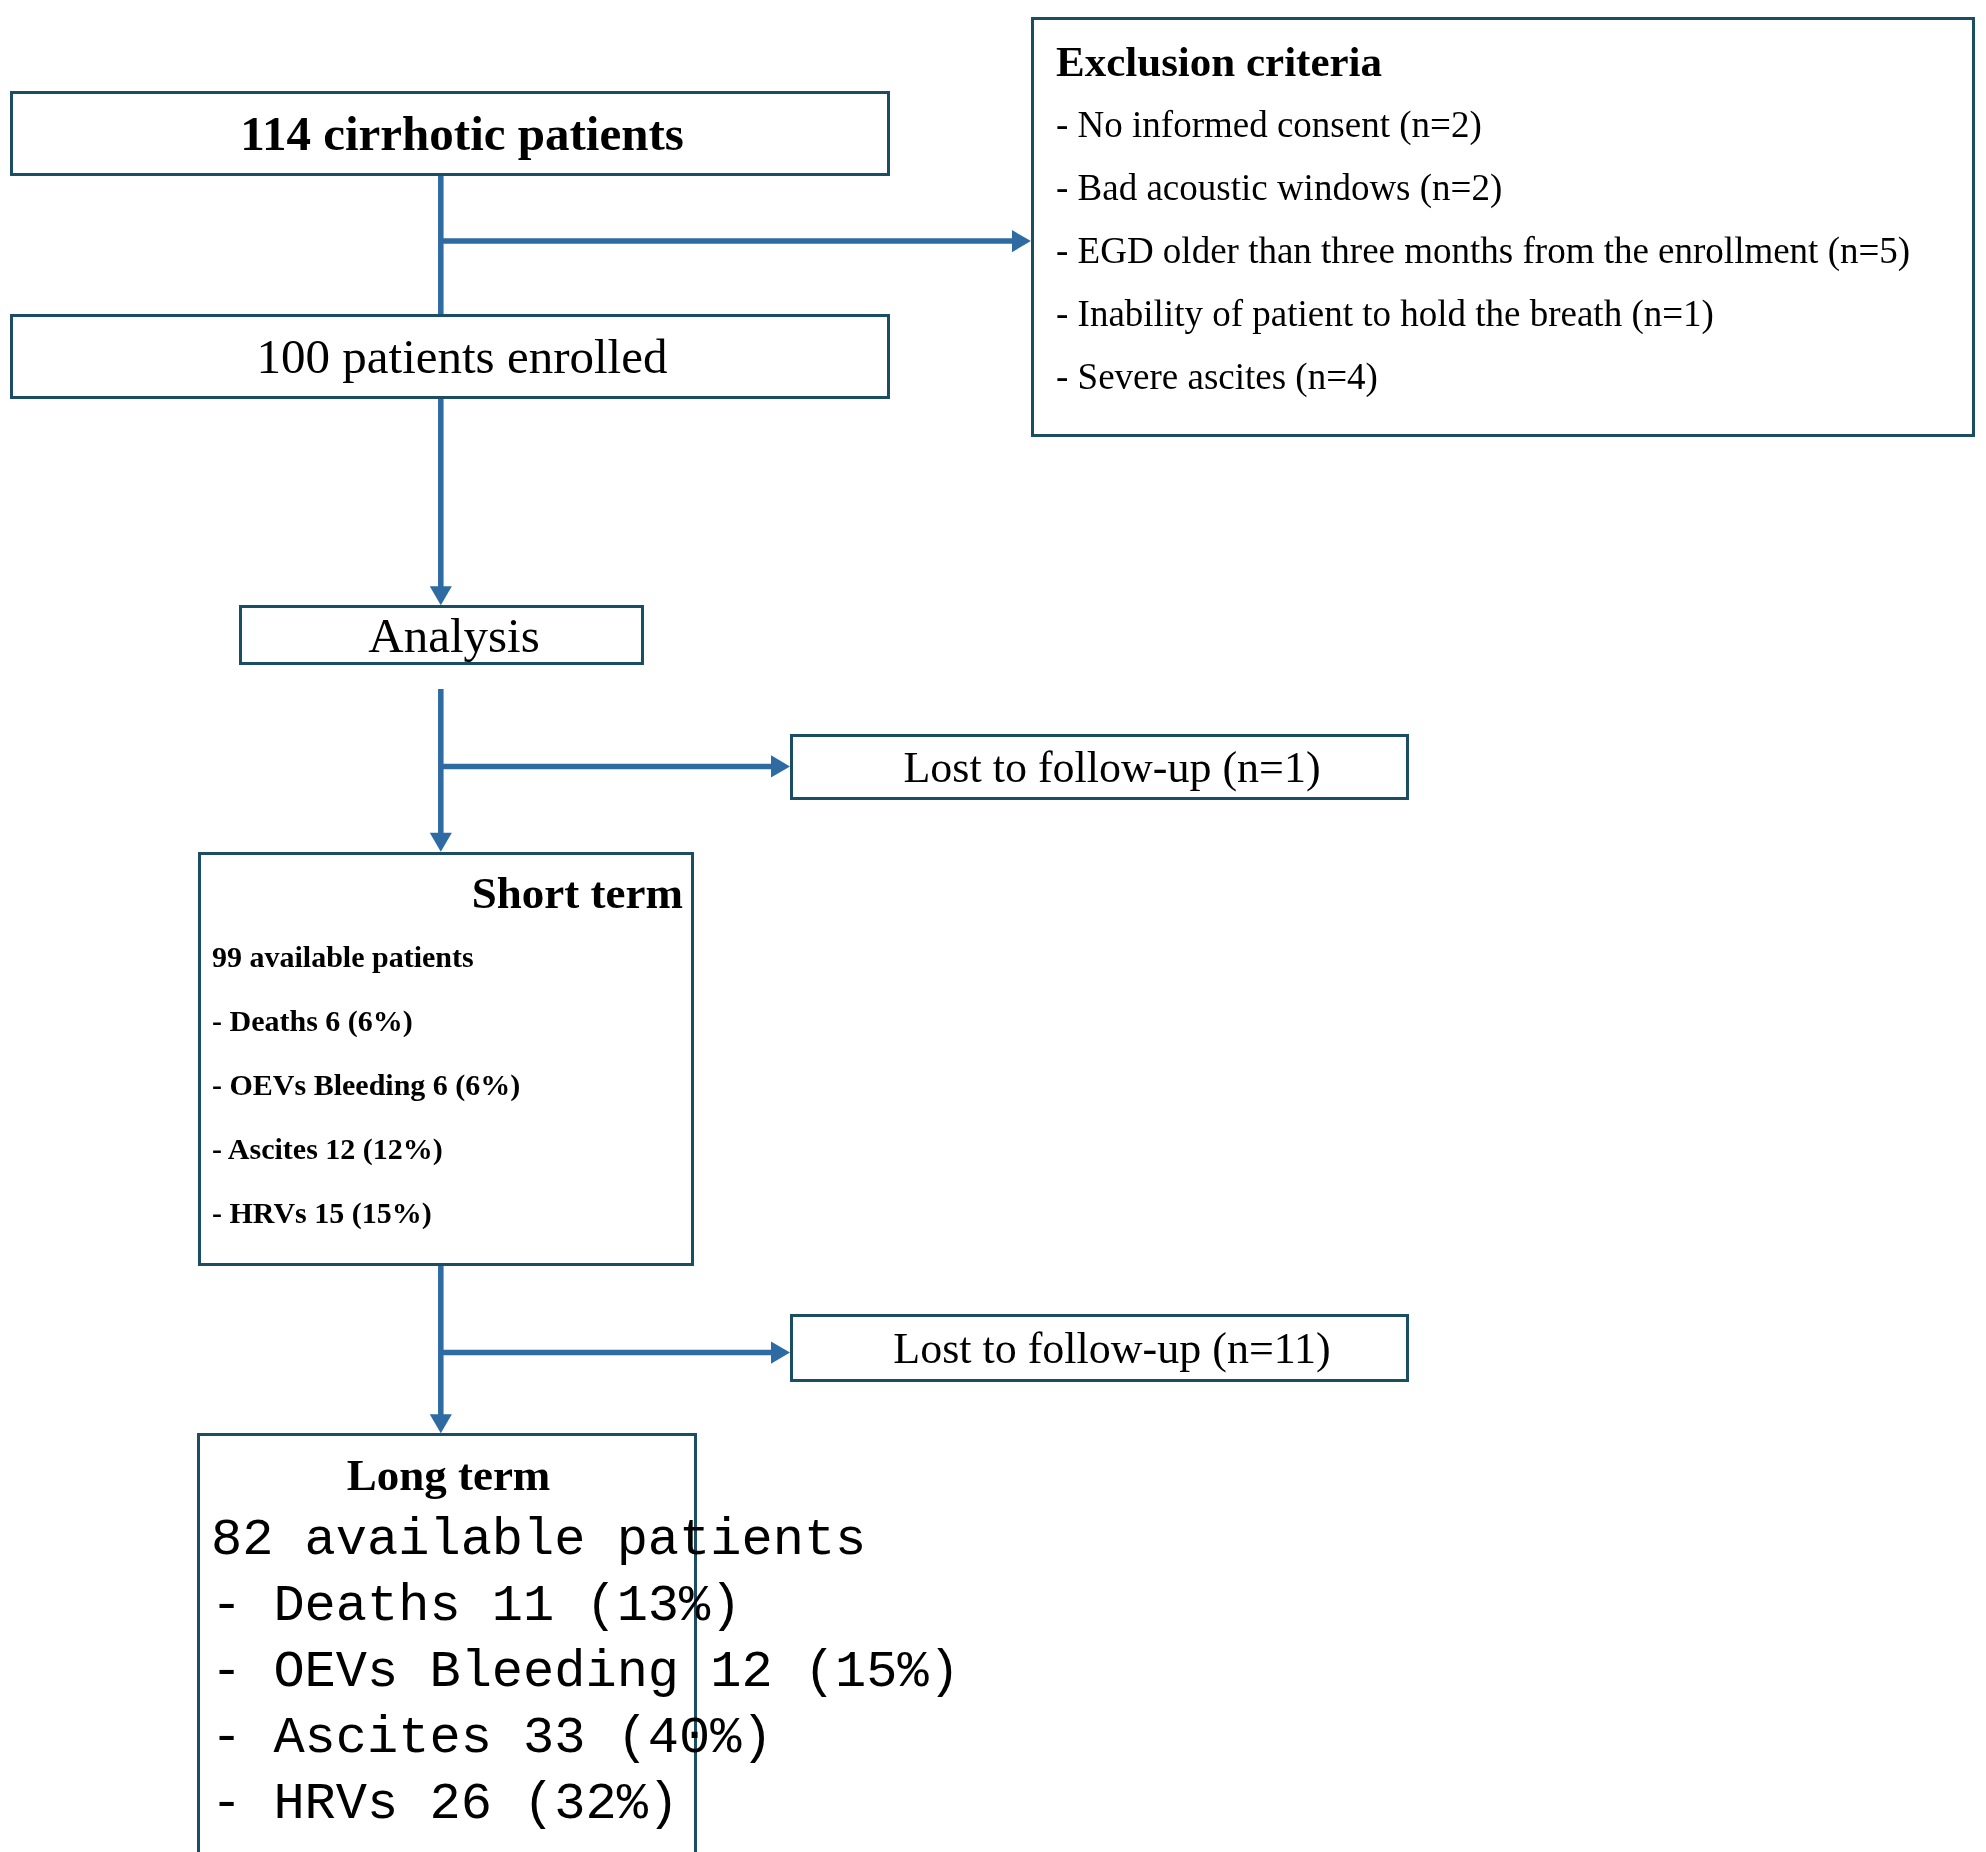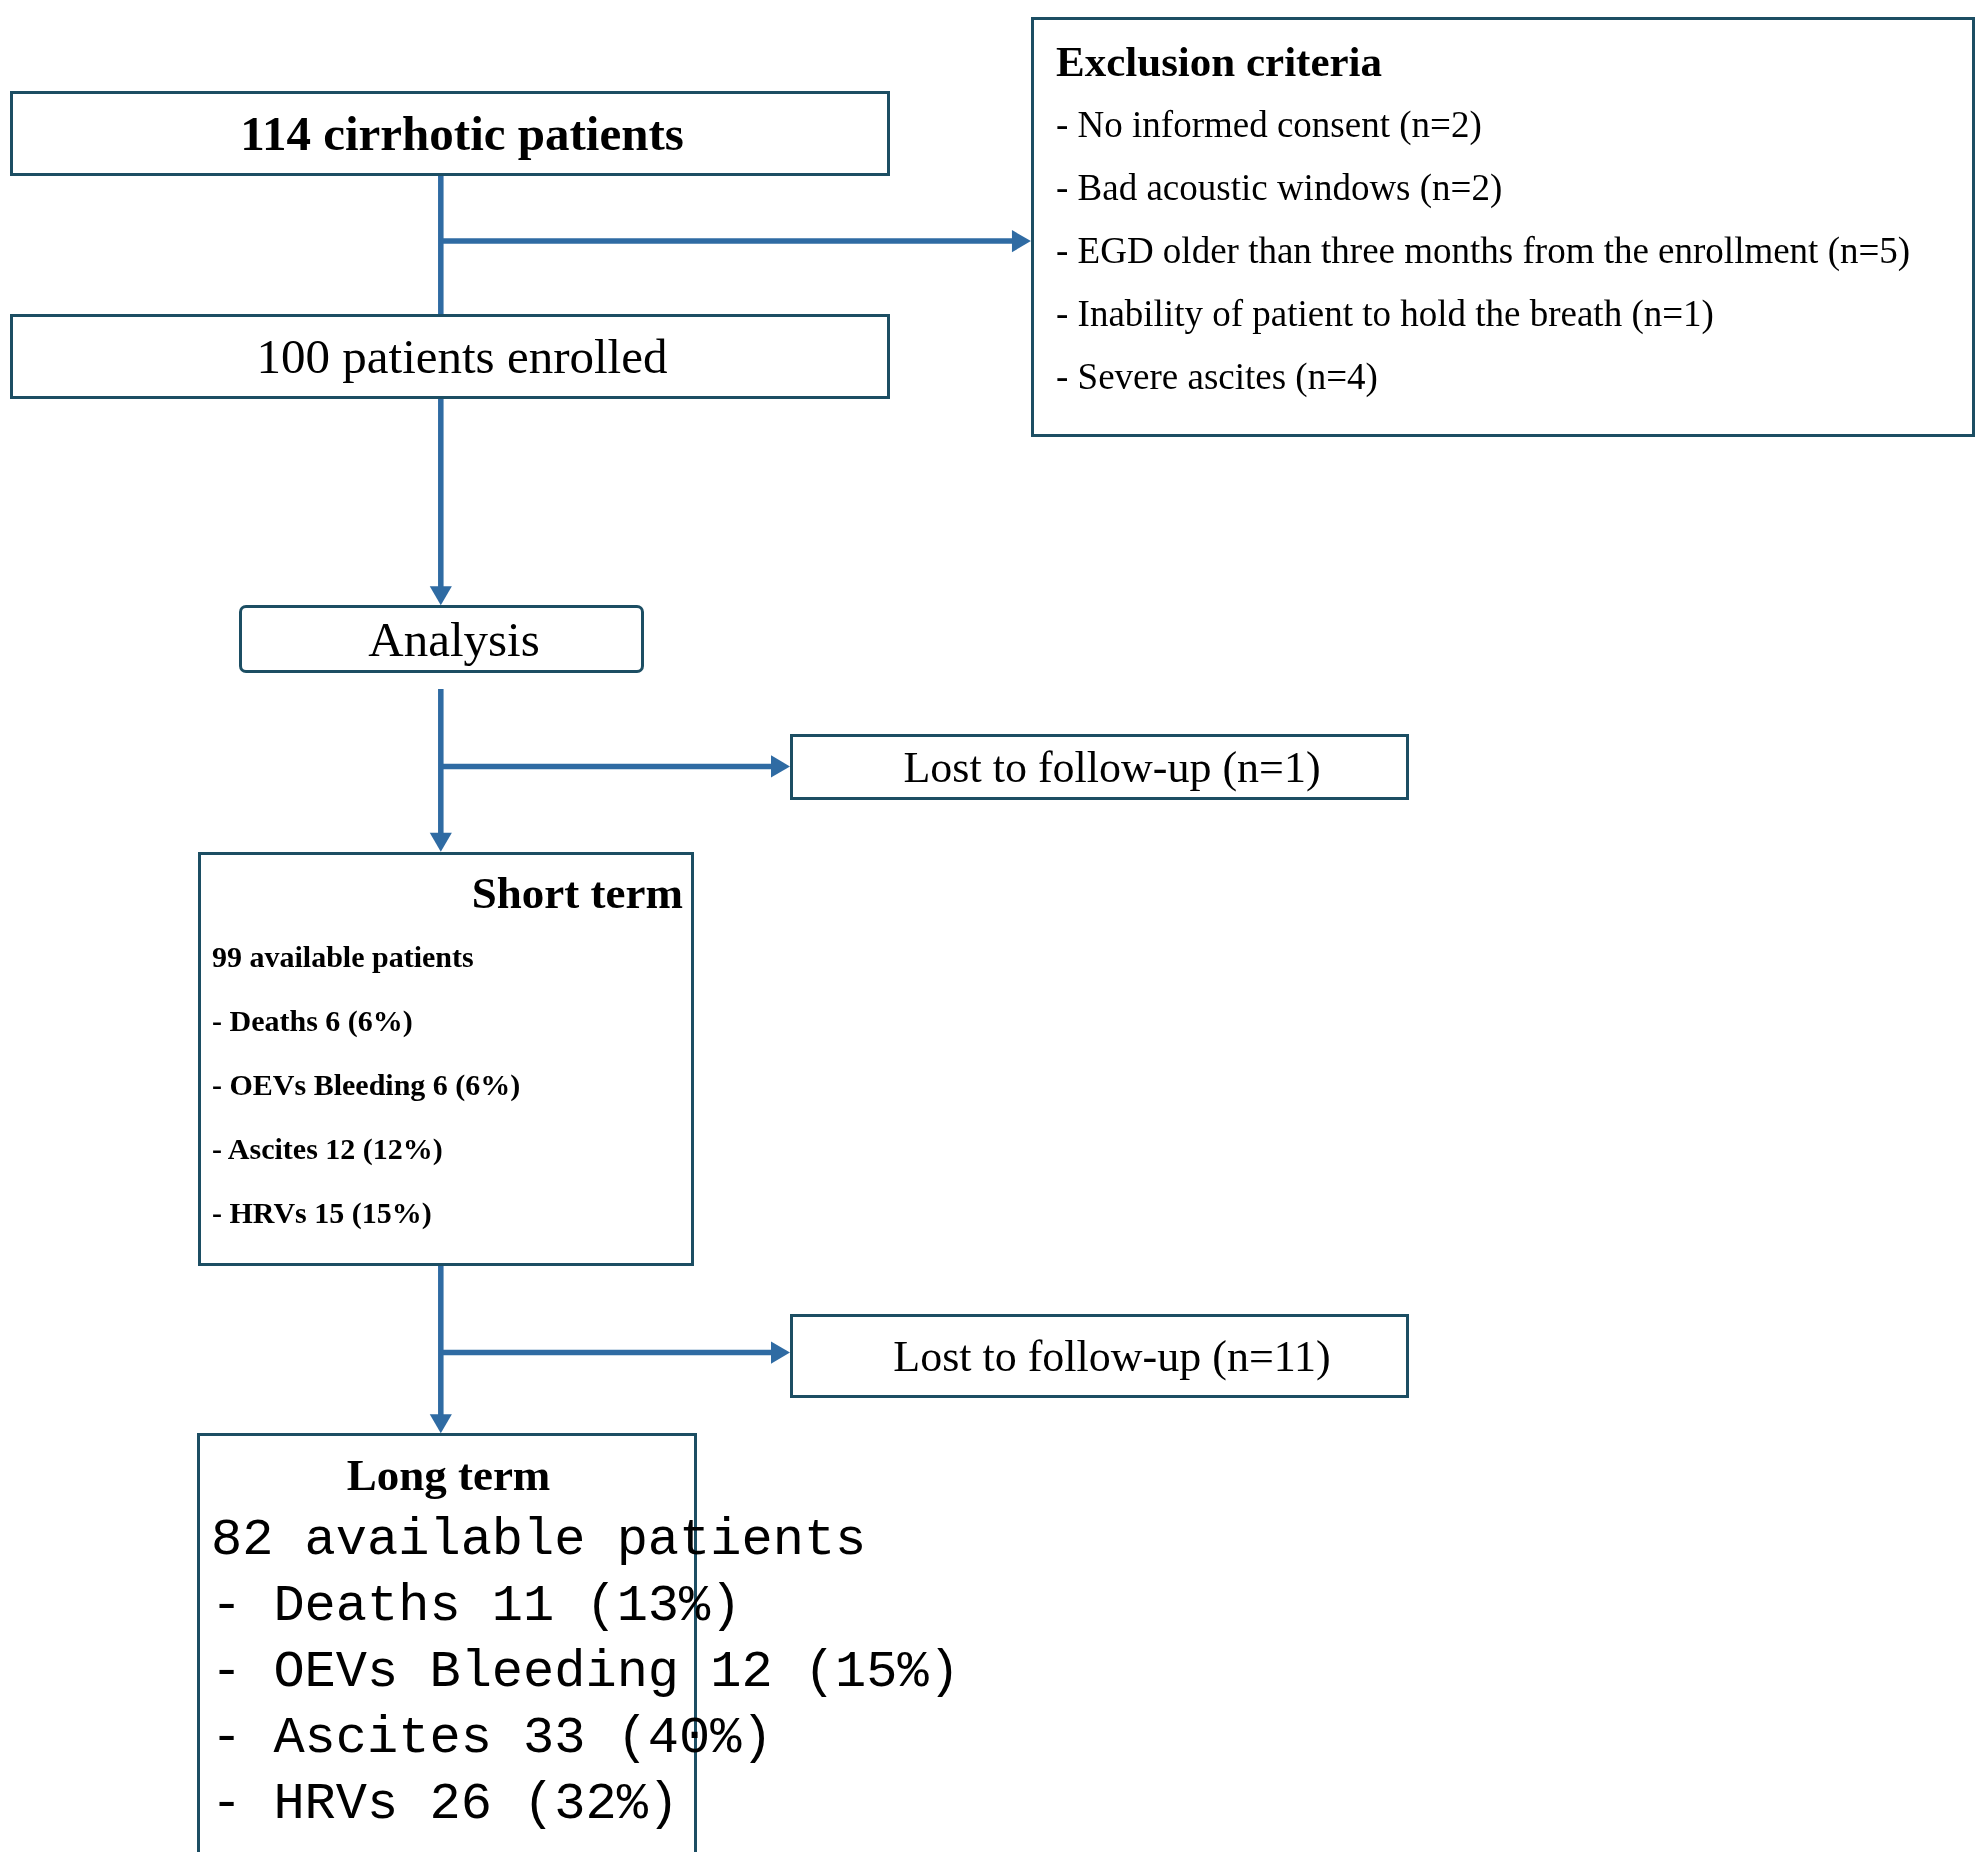--- a/index.html
+++ b/index.html
@@ -26,23 +26,23 @@
     border:3.2px solid var(--border-color);
     background:var(--background-color);
   }
   .node.center{display:flex;align-items:center;justify-content:center;padding-left:25px;}
   .label-xl{font-size:49px;white-space:nowrap;}
   .label-lg{font-size:44px;white-space:nowrap;}
   .bold{font-weight:bold;}
   
   .n-cirrhotic{left:9.5px;top:91px;width:880px;height:85px;}
   .n-enrolled {left:9.5px;top:314px;width:880px;height:85px;}
-  .n-analysis {left:239px;top:605px;width:405px;height:68px;border-radius:7px;}
+  .n-analysis {left:239px;top:605px;width:405px;height:60px;}
   .n-lost-short{left:790px;top:734px;width:619px;height:66px;}
-  .n-lost-long {left:790px;top:1314px;width:619px;height:84px;}
+  .n-lost-long {left:790px;top:1314px;width:619px;height:68px;}
   .n-exclusion{left:1031px;top:17.4px;width:944px;height:420px;padding:9.5px 16px 0 22px;}
   .n-exclusion .box-title{font-size:43px;font-weight:bold;line-height:63px;white-space:nowrap;}
   .n-exclusion .box-item{font-size:37px;line-height:63px;white-space:nowrap;}
   .n-short{left:198px;top:852px;width:496px;height:414px;padding:6.3px 8px 0 11px;}
   .n-short .box-title{font-size:45px;font-weight:bold;line-height:64px;text-align:right;white-space:nowrap;}
   .n-short .box-item{font-size:30px;line-height:64px;white-space:nowrap;font-weight:bold;}
   .n-long{left:197px;top:1433px;width:500px;height:494px;padding:6.3px 8px 0 11px;}
   .n-long .box-title{font-size:45px;font-weight:bold;line-height:66px;text-align:center;white-space:nowrap;}
   .n-long .box-item{font-size:52px;line-height:66px;white-space:nowrap;font-family:Liberation Mono, monospace;}
 </style>

